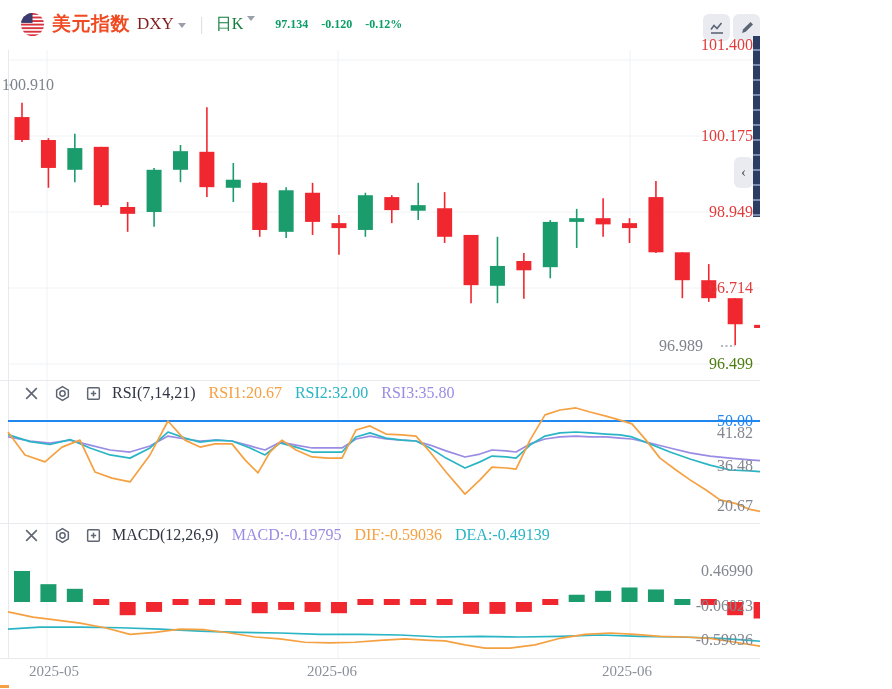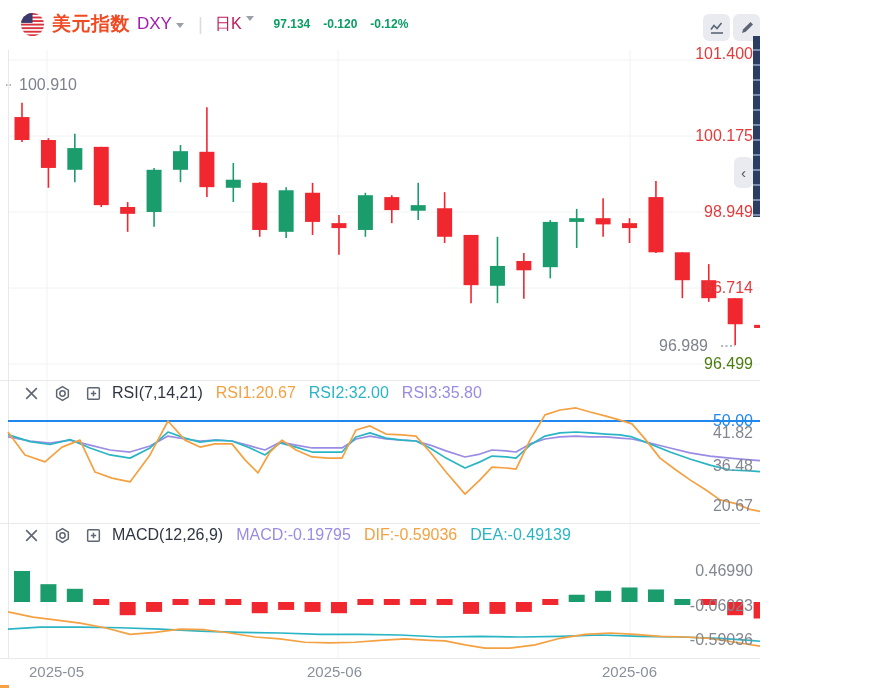--- a/index.html
+++ b/index.html
@@ -1,27 +1,27 @@
 <!DOCTYPE html>
 <html><head>
 <meta charset="utf-8">
 <style>
   html,body{margin:0;padding:0;background:#fff}
   .app{position:relative;width:760px;height:689px;background:#ffffff;overflow:hidden;
-       font-family:Liberation Sans, sans-serif}
+       font-family:Liberation Serif, serif}
   svg.canvas{position:absolute;left:0;top:0}
   
   .hdr{position:absolute;top:11px;left:21px;display:flex;align-items:center}
   .flag{width:23px;height:23px;margin-right:8px}
   .tt{color:#f04a23;font-size:19px;font-weight:bold;letter-spacing:.5px}
-  .sym{color:#a21caf;font-size:17px;margin-left:7px;display:flex;align-items:center;cursor:pointer}
+  .sym{color:#7f1d1d;font-size:17px;margin-left:7px;display:flex;align-items:center;cursor:pointer}
   .caret{width:0;height:0;border-left:4px solid transparent;border-right:4px solid transparent;
          border-top:5px solid #9aa0ab;margin-left:4px;margin-top:2px}
   .sep{color:#d9dce2;font-size:19px;margin:0 12px 0 14px}
-  .period{color:#be185d;font-size:16px;display:flex;align-items:flex-start;cursor:pointer}
+  .period{color:#15803d;font-size:16px;display:flex;align-items:flex-start;cursor:pointer}
   .q{font-size:12px;font-weight:bold;color:#0a9e64}
   .q1{margin-left:20px}.q2{margin-left:13px}.q3{margin-left:13px}
   .tbtn{position:absolute;top:14px;width:27px;height:27px;background:#e9ebf0;border-radius:6px;
         display:flex;align-items:center;justify-content:center;cursor:pointer}
   
   .tick{position:absolute;right:7px;font-size:16px;color:#83878f;text-align:right;line-height:18px}
   .tick.red{color:#e23b3b}.tick.green{color:#4d7c0f}.tick.blue{color:#2086f0}
   
   .phdr{position:absolute;left:22px;display:flex;align-items:center;gap:13px;font-size:16px;white-space:nowrap}
   .pic{width:18px;height:18px;display:flex;align-items:center;justify-content:center;cursor:pointer}
@@ -213,27 +213,27 @@
         <path d="M2 14l4.8-4.8M6.8 9.2v3.2M6.8 9.2H3.6"></path>
       </g>
     </svg>
   </div>
   <div class="tbtn" style="left:845px">
     <svg width="16" height="16" viewBox="0 0 16 16">
       <path d="M3 3l10 10M13 3L3 13" stroke="#5c6575" stroke-width="1.7"></path>
     </svg>
   </div>
 
-  <div class="tick red" style="top:45px">101.400</div>
+  <div class="tick red" style="top:36px">101.400</div>
   <div class="tick red" style="top:127px">100.175</div>
   <div class="tick red" style="top:203px">98.949</div>
   <div class="tick red" style="top:279px">66.714</div>
   <div class="tick green" style="top:355px">96.499</div>
 
-  <div class="anno" style="left:19px;top:76px">100.910</div>
+  <div class="anno" style="left:2px;top:76px">100.910</div>
   <div class="anno" style="left:659px;top:337px">96.989</div>
 
   <div class="chev">‹</div>
   <div class="strip"></div>
 
   <div class="phdr" style="top:384px">
     <span class="pic">
       <svg width="17" height="17" viewBox="0 0 16 16">
         <path d="M3 3l10 10M13 3L3 13" stroke="#5f6673" stroke-width="1.5"></path>
         </svg>

